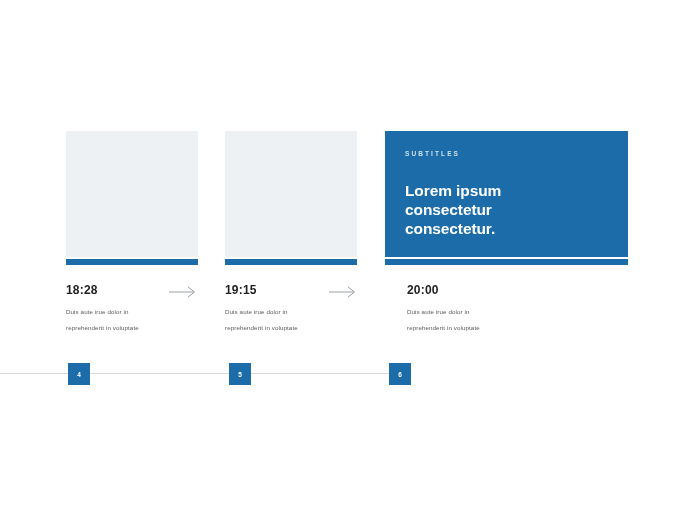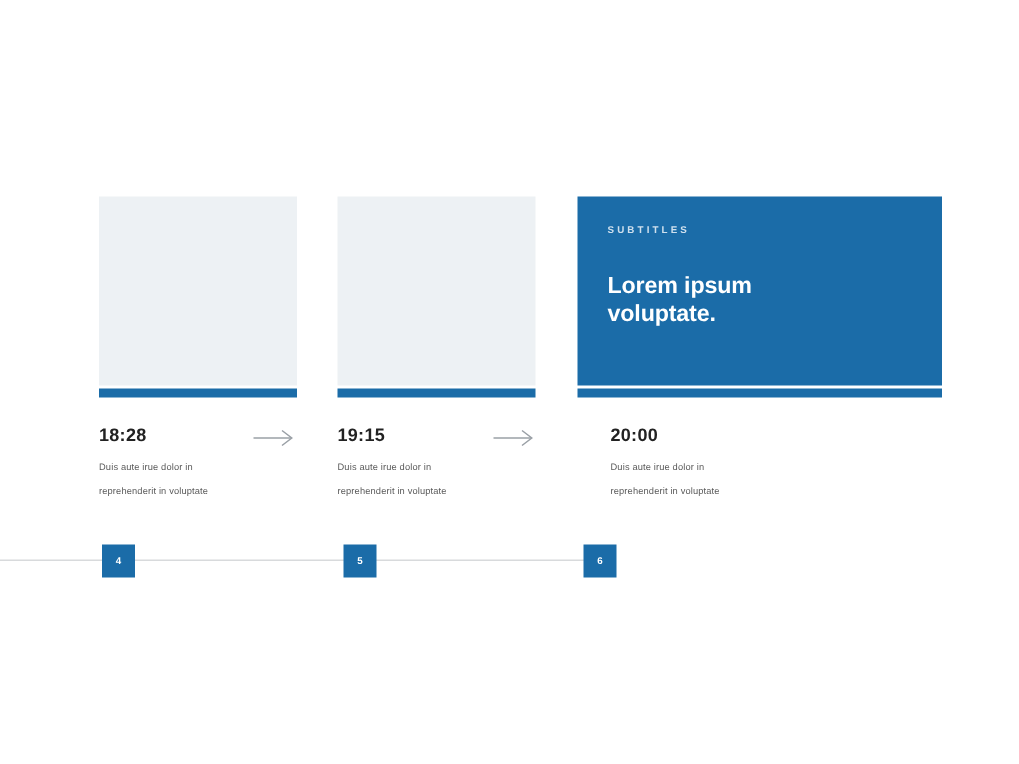--- a/index.html
+++ b/index.html
@@ -147,21 +147,22 @@
   <div class="card-block c2">
     <div class="card-body"></div>
     <div class="card-accent"></div>
   </div>
 
   <div class="card-block c3">
     <div class="card-body blue">
       <div class="subtitle-label">SUBTITLES</div>
       <div class="card-heading">
         <div>Lorem ipsum</div>
-        <div>voluptate.</div>
+        <div>consectetur</div>
+        <div>consectetur.</div>
       </div>
     </div>
     <div class="card-accent"></div>
   </div>
 
   <div class="meta-block m1">
     <div class="meta-time">18:28</div>
     <div class="meta-text">
       <div>Duis aute irue dolor in</div>
       <div>reprehenderit in voluptate</div>

